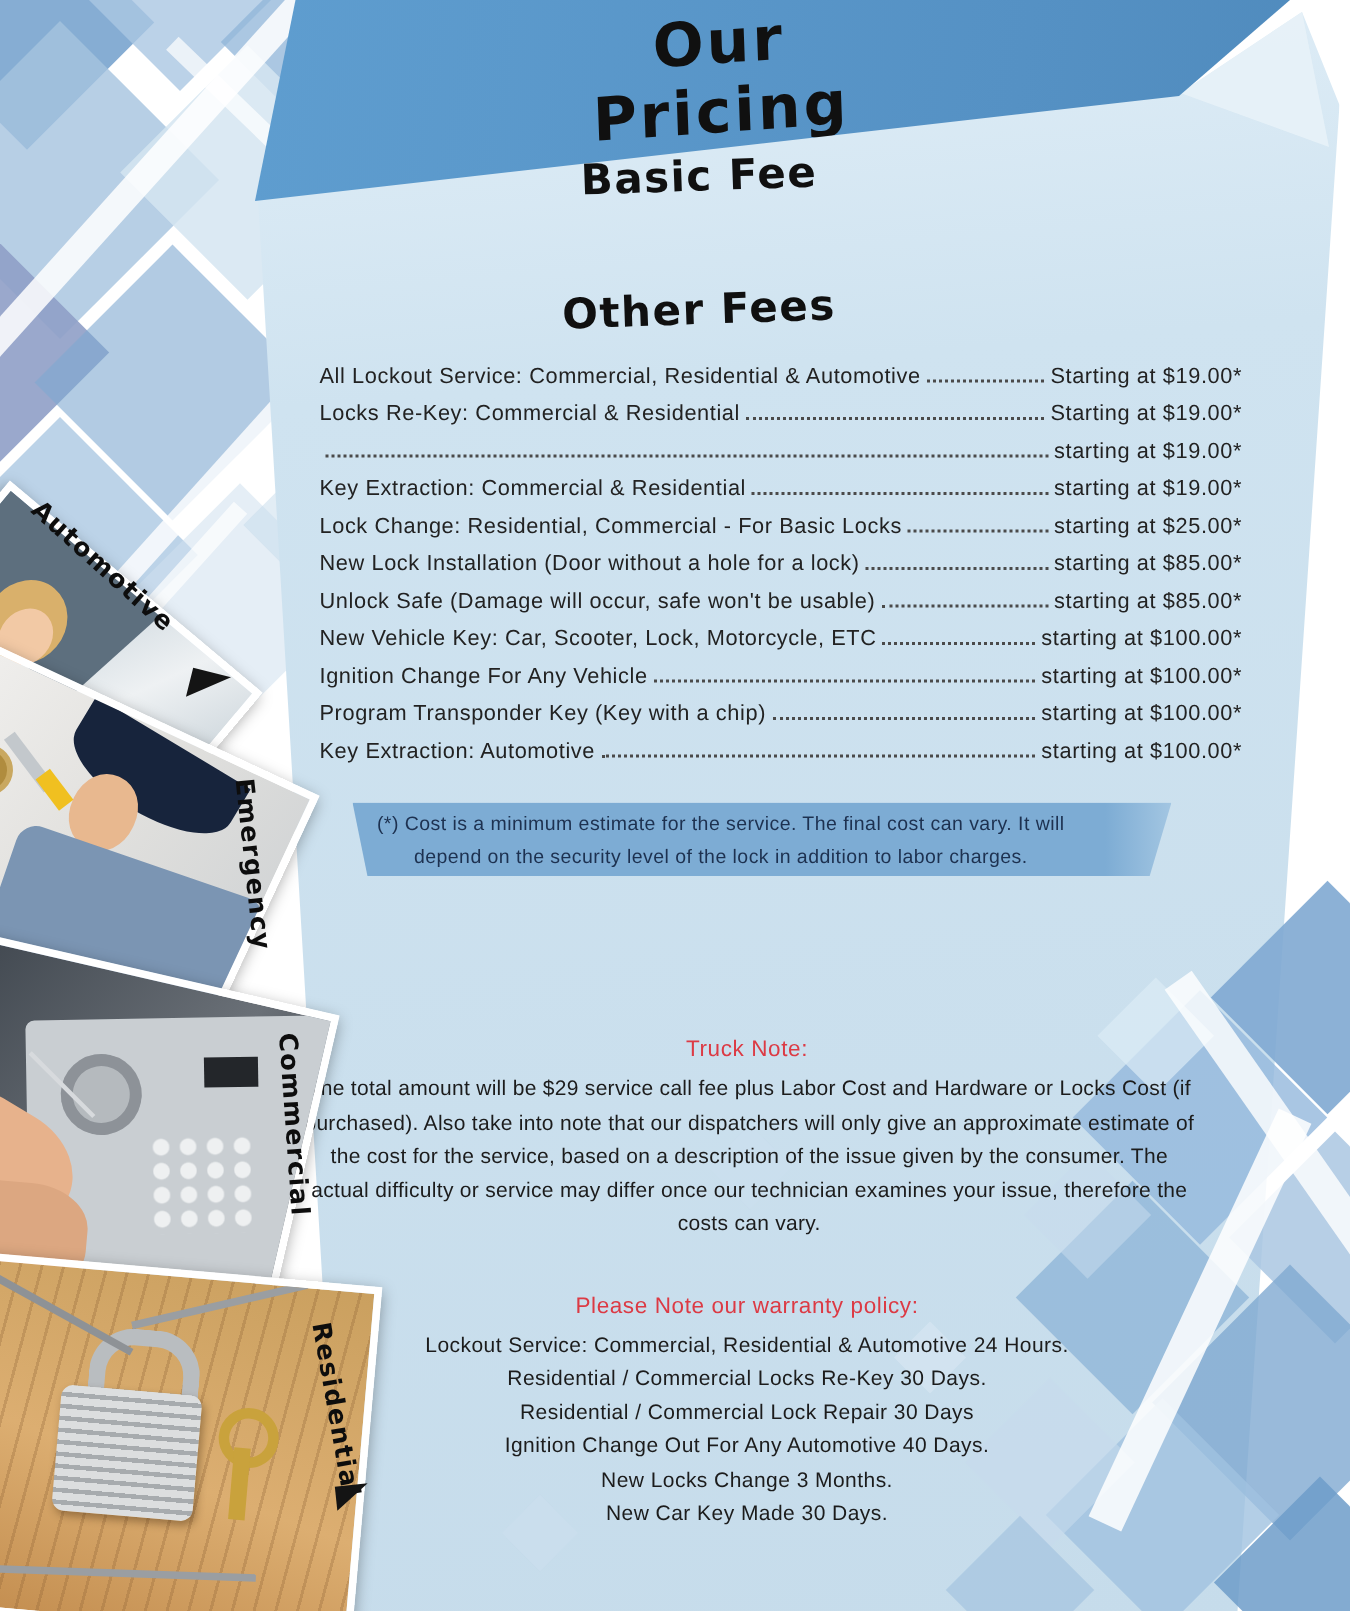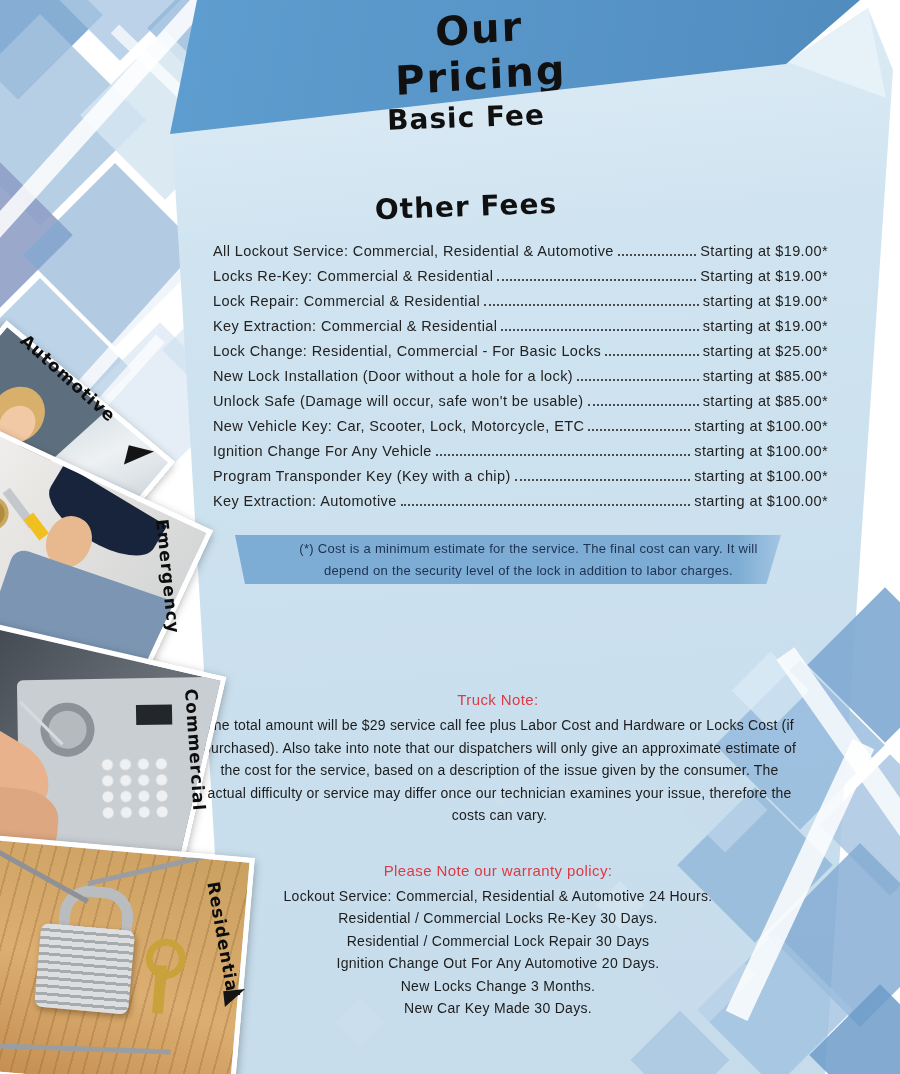--- a/index.html
+++ b/index.html
@@ -29,21 +29,21 @@
   
   .fee-row{display:flex;align-items:baseline;white-space:nowrap;font-size:14.5px;letter-spacing:.4px;color:#222;}
   .fee-row .dots{flex:1;border-bottom:2px dotted #4a4a4a;margin:0 4px 3px 4px;min-width:12px;}
   #basic-row{position:absolute;left:213px;top:156px;width:584px;z-index:5;}
   #fee-list{position:absolute;left:213px;top:243px;width:615px;z-index:5;}
   #fee-list .fee-row{margin-bottom:6px;height:19px;}
   
   .note-box{position:absolute;left:228px;top:535px;width:553px;height:49px;z-index:5;
             background:linear-gradient(90deg,#7dacd4 0%,#7dacd4 92%,#a3c6e2 100%);
             clip-path:polygon(7px 0,553px 0,534px 64px,20px 64px);
-            display:flex;align-items:center;justify-content:flex-end;}
+            display:flex;align-items:center;justify-content:flex-start;}
   .note-box p{margin:0;width:505px;text-align:center;font-size:13px;line-height:22px;
               letter-spacing:.3px;color:#1d3150;}
   
   .dstar{position:absolute;left:296px;top:608px;width:500px;margin:0;text-align:center;z-index:5;
          font-size:12.5px;line-height:23px;letter-spacing:.3px;color:#1c1c1c;}
   .red-h{position:absolute;left:198px;width:600px;margin:0;text-align:center;z-index:5;
          font-size:15px;font-weight:normal;letter-spacing:.4px;color:#dc3a44;}
   #pn-head{top:691px;}
   #pn-body{position:absolute;left:201px;top:714px;width:597px;margin:0;text-align:center;z-index:5;
            font-size:14px;line-height:22.5px;letter-spacing:.2px;color:#1c1c1c;}
@@ -136,21 +136,20 @@
       <span class="fee-label">All Lockout Service: Commercial, Residential &amp; Automotive</span>
       <span class="dots"></span>
       <span class="fee-price">Starting at $19.00*</span>
     </div>
       <div class="fee-row">
       <span class="fee-label">Locks Re-Key: Commercial &amp; Residential</span>
       <span class="dots"></span>
       <span class="fee-price">Starting at $19.00*</span>
     </div>
       <div class="fee-row">
-      <span class="fee-label">Lock Repair: Commercial &amp; Residential</span>
       <span class="dots"></span>
       <span class="fee-price">starting at $19.00*</span>
     </div>
       <div class="fee-row">
       <span class="fee-label">Key Extraction: Commercial &amp; Residential</span>
       <span class="dots"></span>
       <span class="fee-price">starting at $19.00*</span>
     </div>
       <div class="fee-row">
       <span class="fee-label">Lock Change: Residential, Commercial - For Basic Locks</span>
@@ -196,21 +195,21 @@
 
   <h3 class="red-h" id="pn-head">Truck Note:</h3>
   <p id="pn-body">The total amount will be $29 service call fee plus Labor Cost and Hardware or Locks Cost (if purchased). Also take into note that our dispatchers will only give an approximate estimate of the cost for the service, based on a description of the issue given by the consumer. The actual difficulty or service may differ once our technician examines your issue, therefore the costs can vary.</p>
 
   <h3 class="red-h" id="warr-head">Please Note our warranty policy:</h3>
   <div id="warr-list">
 
   <p>Lockout Service: Commercial, Residential &amp; Automotive 24 Hours.</p>
       <p>Residential / Commercial Locks Re-Key 30 Days.</p>
       <p>Residential / Commercial Lock Repair 30 Days</p>
-      <p>Ignition Change Out For Any Automotive 20 Days.</p>
+      <p>Ignition Change Out For Any Automotive 40 Days.</p>
       <p>New Locks Change 3 Months.</p>
       <p>New Car Key Made 30 Days.</p>
     </div>
 
   <div class="photo" id="ph-auto">
     <div class="art" style="left:-15%;top:-30%;width:75%;height:75%;background:#5d6f7e;transform:rotate(8deg);"></div>
     <div class="art" style="left:18%;top:18%;width:52px;height:58px;border-radius:50%;background:#d9b06b;"></div>
     <div class="art" style="left:25%;top:28%;width:34px;height:40px;border-radius:50%;background:#f2c9a5;"></div>
     <div class="art" style="left:12%;top:55%;width:46%;height:26%;border-radius:12px;background:#3c6ea5;transform:rotate(-10deg);"></div>
     <div class="art" style="left:55%;top:45%;width:60%;height:60%;background:#e8ecee;border-top:4px solid #9fb0ba;transform:rotate(-12deg);"></div>

